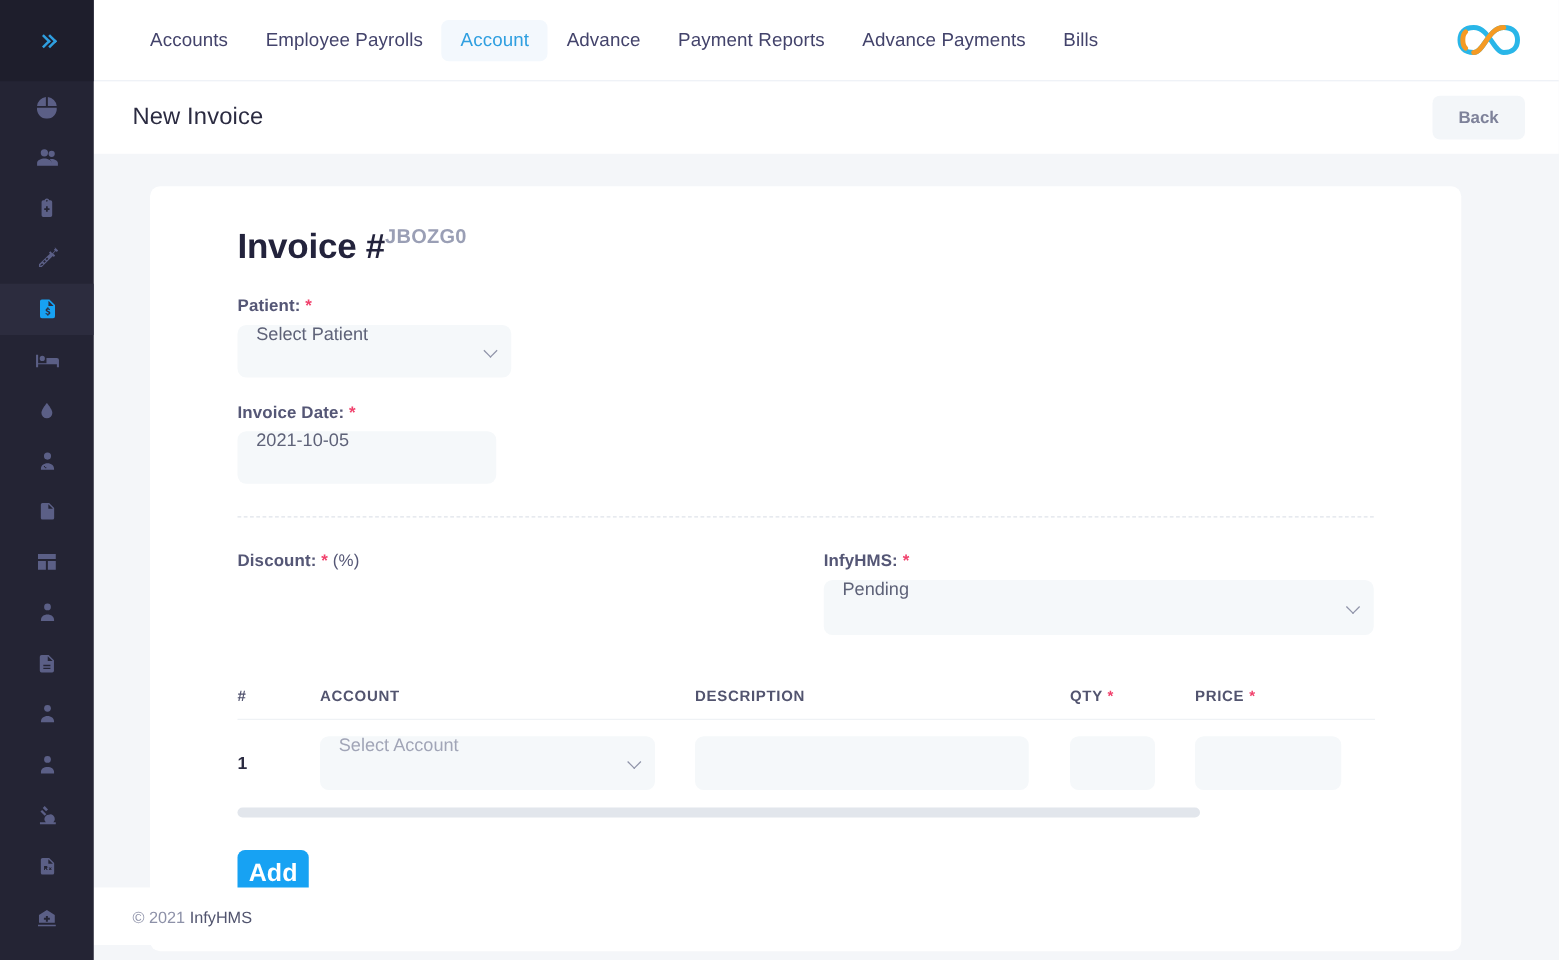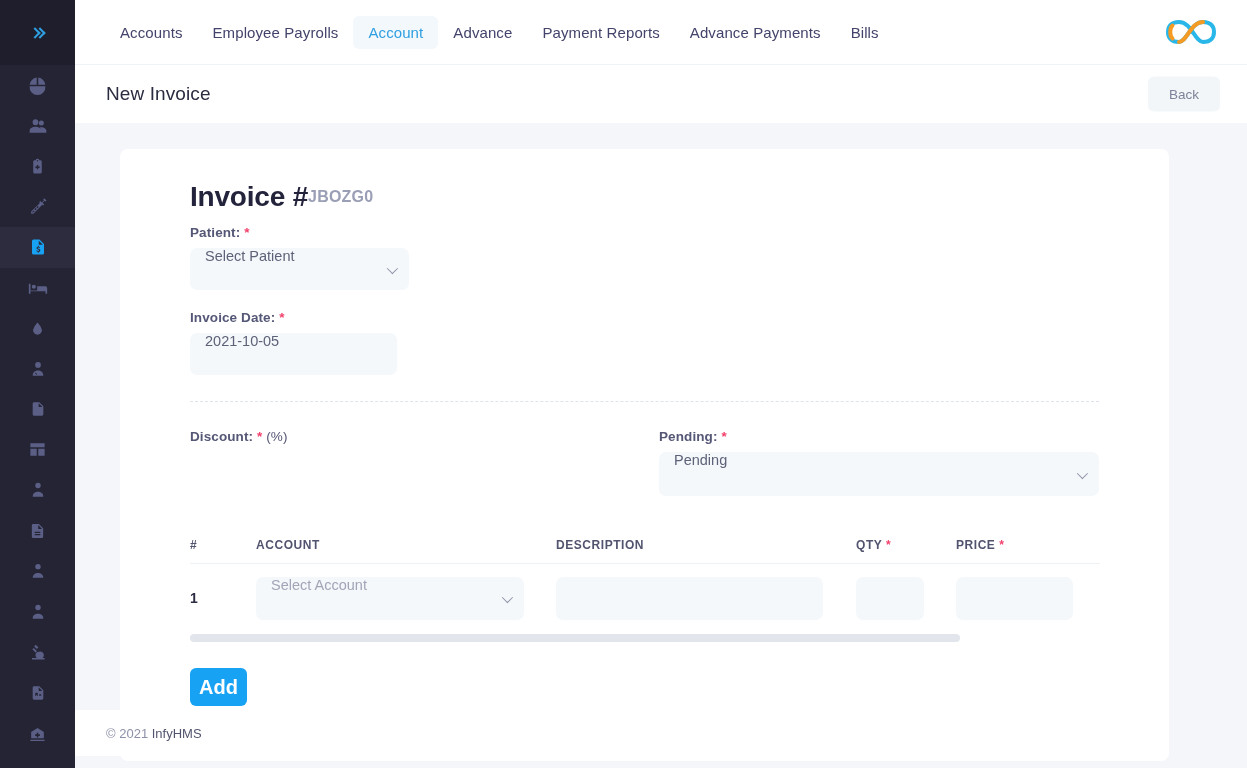--- a/index.html
+++ b/index.html
@@ -85,21 +85,21 @@
     color: #2b2b41;
     letter-spacing: 0.1px;
   }
   #back-button {
     position: absolute; right: 27px; top: 50%;
     transform: translateY(-50%);
     background: #f3f6f9;
     border: none;
     color: #7e829a;
     font-size: 13.5px;
-    font-weight: normal;
+    font-weight: bold;
     padding: 10px 21px;
     border-radius: 6px;
     cursor: pointer;
     font-family: "Liberation Sans", sans-serif;
   }
 
   
   #content {
     position: absolute; left: 75px; top: 123px;
     width: 1172px; height: 645px;
@@ -111,22 +111,22 @@
     left: 45px; top: 26px;
     width: 1049px;
     height: 612px;
     background: #ffffff;
     border-radius: 8px;
   }
   #card-inner { padding: 32px 70px 0 70px; }
 
   
   #invoice-heading {
-    display: flex; align-items: center;
-    margin-bottom: 12px;
+    display: flex; align-items: flex-start;
+    margin-bottom: 24px;
   }
   #invoice-hash {
     font-size: 28px; font-weight: bold;
     color: #23233c; letter-spacing: -0.2px;
   }
   #invoice-number {
     font-size: 16px; font-weight: bold;
     color: #9a9fb5; letter-spacing: 0.2px;
   }
 
@@ -438,21 +438,21 @@
       <div id="discount-status-row">
         <div id="discount-col">
           <div class="field-label">
             <span>Discount:</span>
             <span class="req">*</span>
             <span class="pct">(%)</span>
           </div>
         </div>
         <div id="status-col">
           <div class="field-label">
-            <span>Pending:</span>
+            <span>InfyHMS:</span>
             <span class="req">*</span>
           </div>
           <div class="ctl select-ctl" id="status-select">
             <span>Pending</span>
             <span class="caret"></span>
           </div>
         </div>
       </div>
 
       <div id="items-table">

